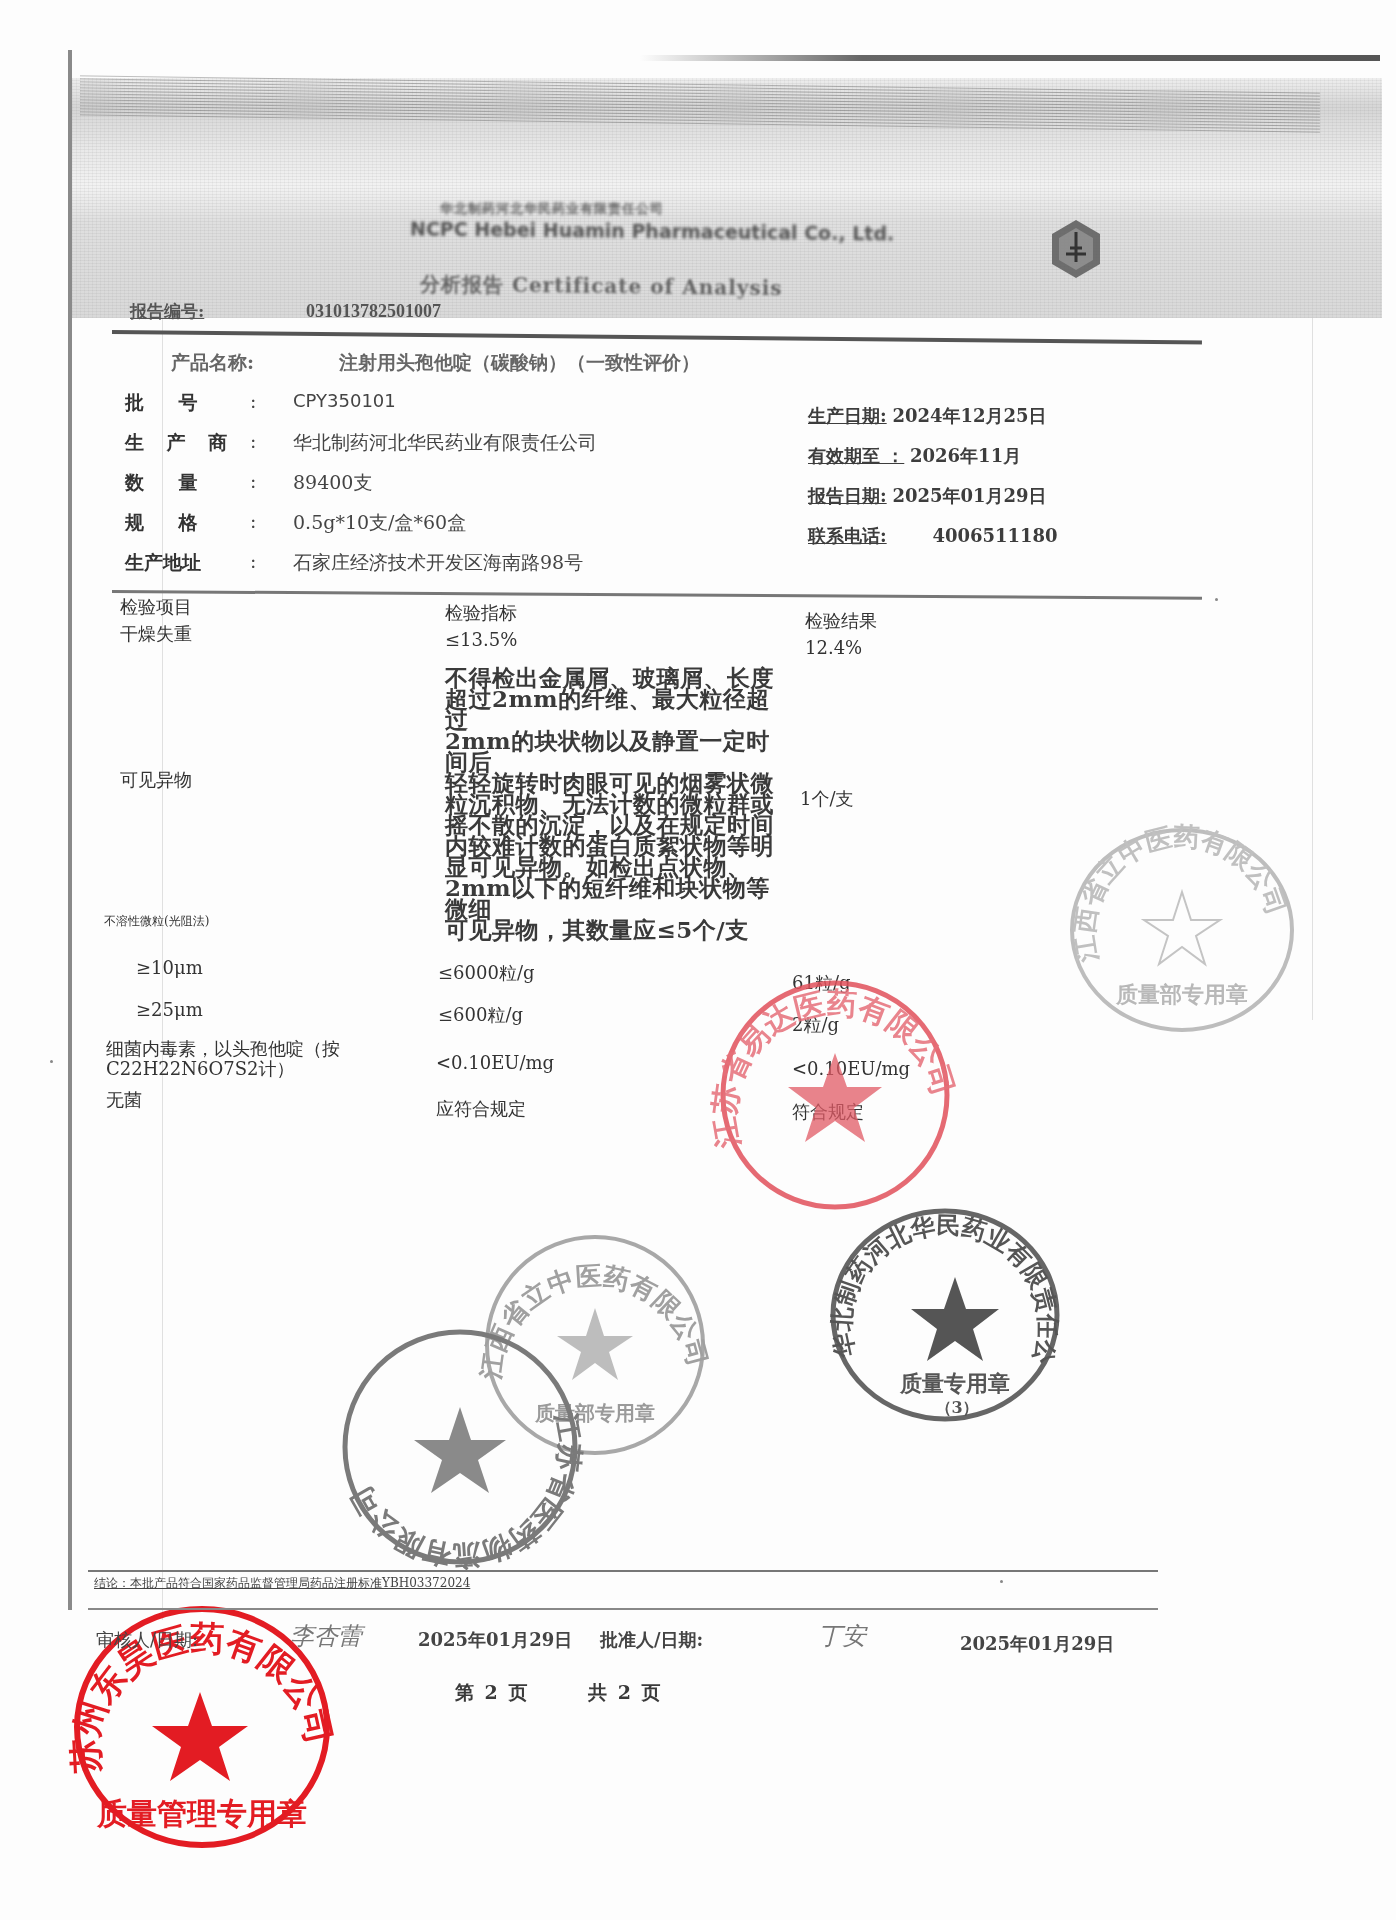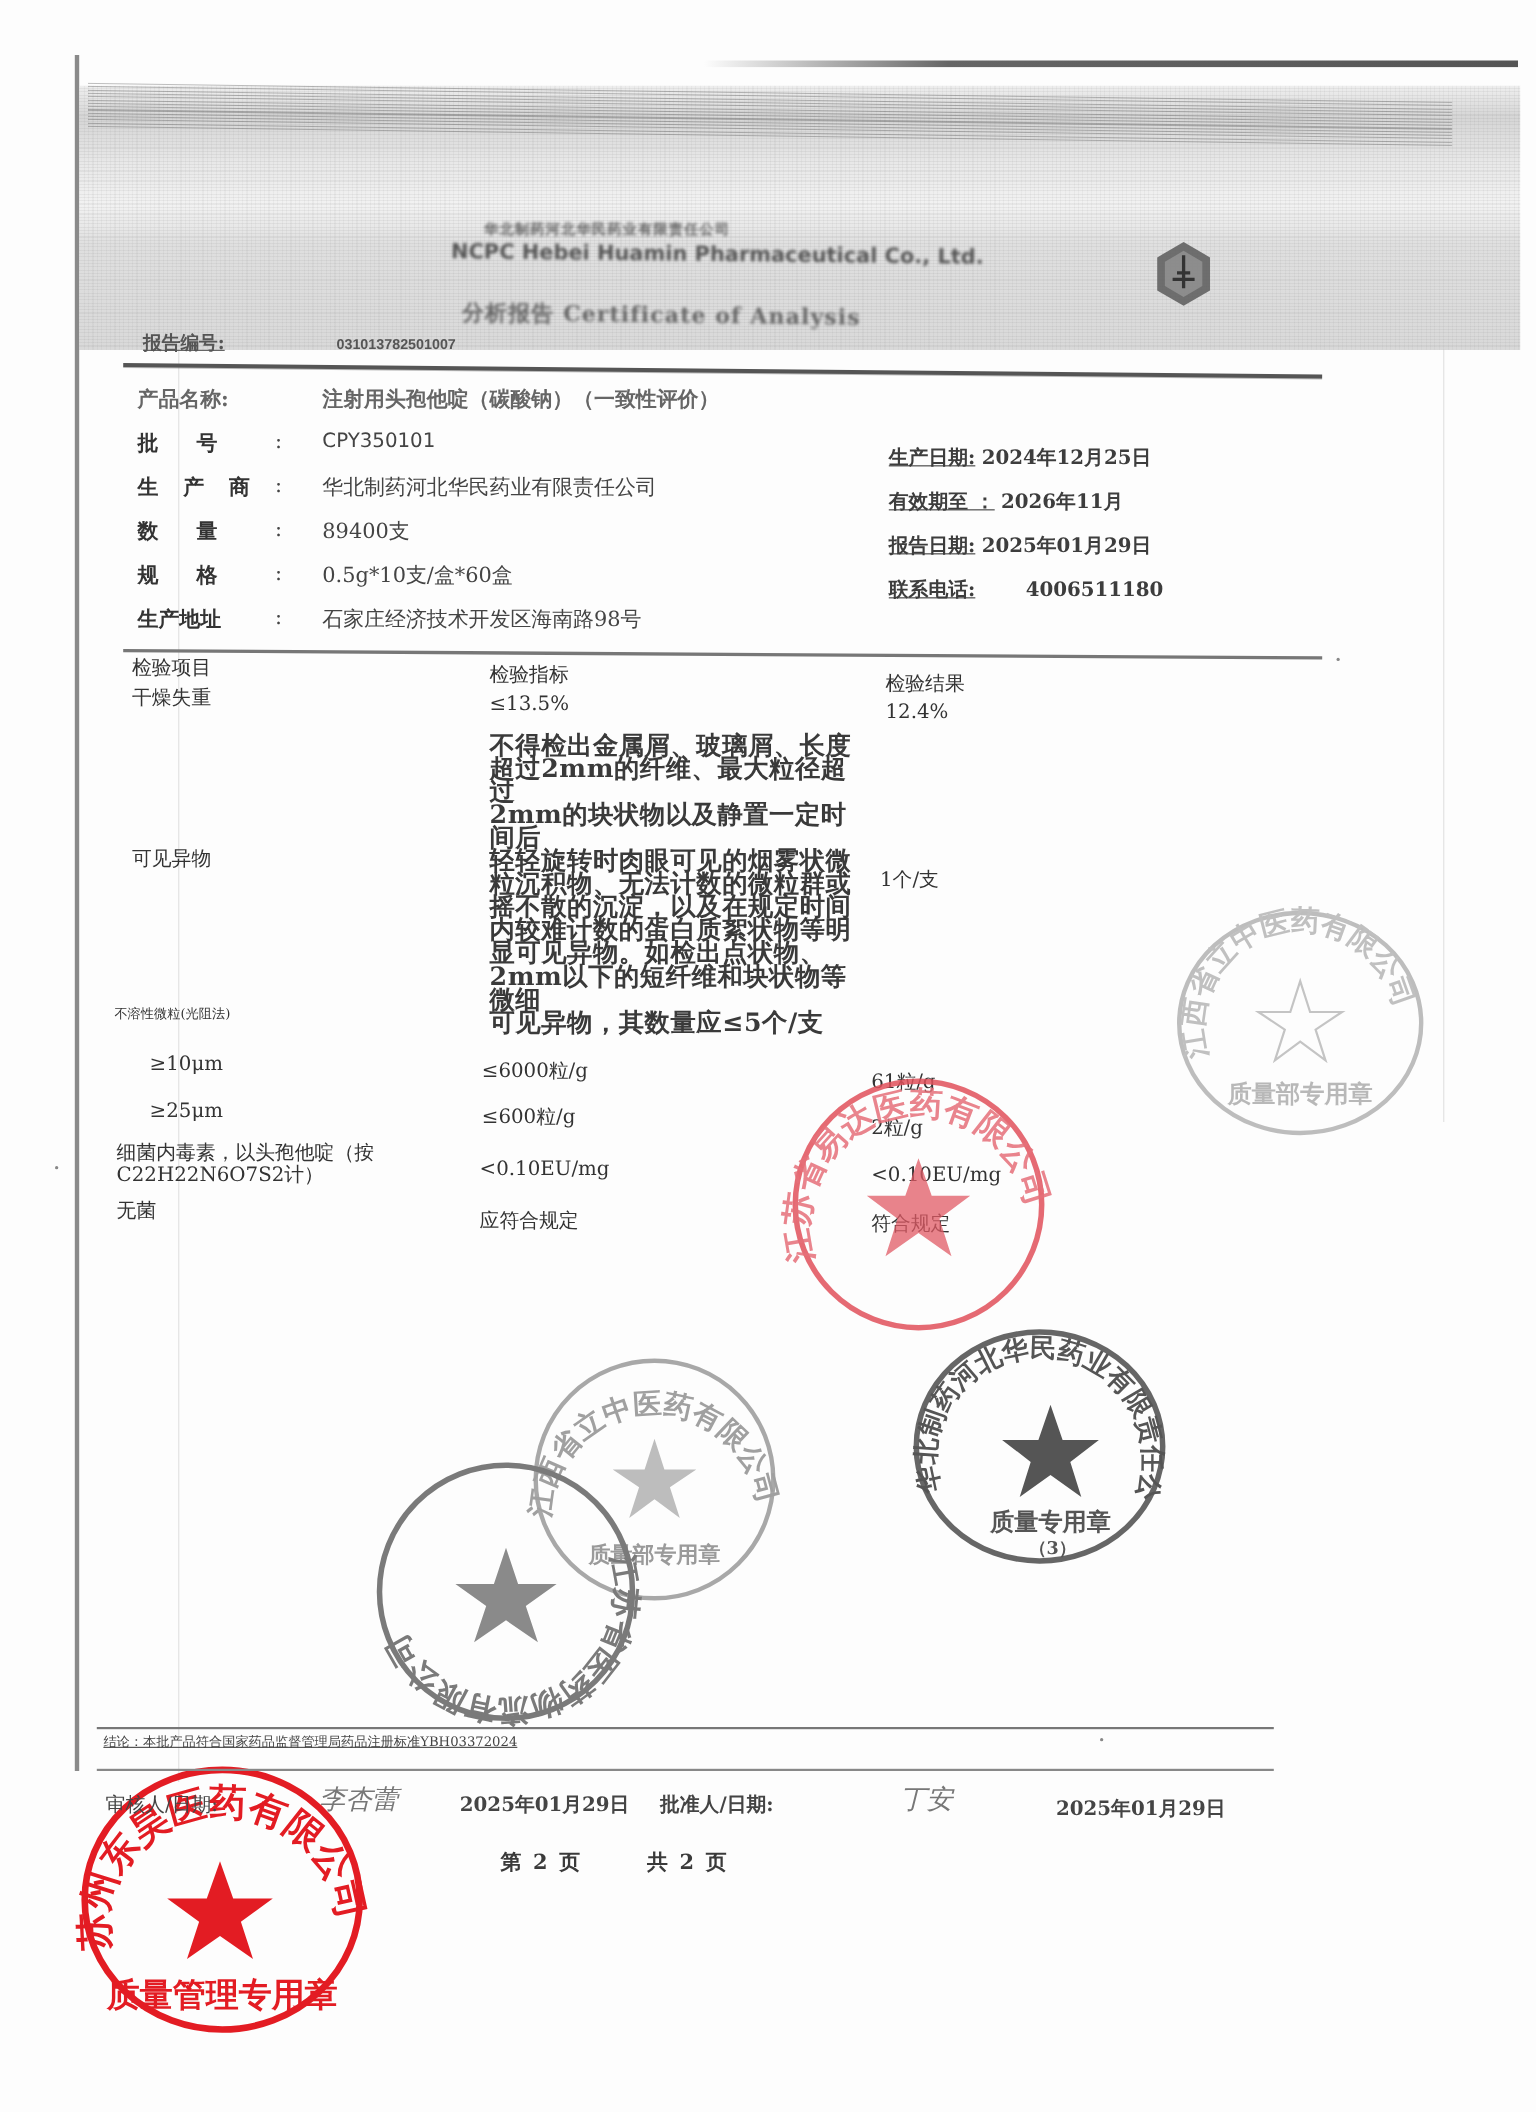--- a/index.html
+++ b/index.html
@@ -26,33 +26,33 @@
   .company-sub { position: absolute; left: 440px; top: 200px; font-family: "DejaVu Sans", sans-serif;
     font-size: 13px; font-weight: bold; color: #444; letter-spacing: 1px; filter: blur(1.4px); opacity: 0.8; }
   .company-en { position: absolute; left: 410px; top: 220px; font-family: "DejaVu Sans", sans-serif;
     font-size: 19px; font-weight: bold; color: #555; filter: blur(1.6px); transform: rotate(0.6deg); }
   .coa-title { position: absolute; left: 420px; top: 273px; font-family: "DejaVu Serif", serif;
     font-size: 20px; font-weight: bold; color: #666; filter: blur(1.3px); transform: rotate(0.7deg); letter-spacing: 1px; }
   .logo { position: absolute; left: 1048px; top: 218px; width: 56px; height: 62px; }
 
   .report-no-row { position: absolute; left: 130px; top: 300px; font-size: 17px; font-weight: bold; color: #555; filter: blur(0.7px); }
   .report-no-row .label { display: inline-block; width: 170px; text-decoration: underline; }
-  .report-no-row .value { font-family: Liberation Sans, sans-serif; font-size: 13px; }
+  .report-no-row .value { font-family: Liberation Serif, serif; font-size: 18px; }
   .report-rule { position: absolute; left: 112px; top: 330px; width: 1090px; height: 4px; background: #555;
     transform: rotate(0.55deg); transform-origin: left; filter: blur(0.6px); }
 
   
   .info { position: absolute; left: 125px; top: 340px; }
   .info-row { position: absolute; left: 0; height: 36px; white-space: nowrap; font-size: 19px; }
   .info-row .k { position: absolute; left: 0; width: 110px; letter-spacing: 14px; color: #333; font-weight: bold; }
   .info-row .k.tight { letter-spacing: 0; }
   .info-row .colon { position: absolute; left: 125px; color: #444; }
   .info-row .v { position: absolute; left: 168px; color: #444; }
   .info-row .v.mono { font-family: "DejaVu Sans", sans-serif; font-size: 18px; }
-  .product .k, .product .v { color: #666; font-weight: bold; filter: blur(0.4px); }
+  .product .k, .product .v { color: #666; font-weight: bold; filter: blur(0.4px); margin-left: 46px; }
 
   .info-right { position: absolute; left: 808px; top: 400px; }
   .info-right .r { position: absolute; left: 0; white-space: nowrap; font-size: 18px; color: #3d3d3d; }
   .info-right .r .rk { font-weight: bold; text-decoration: underline; }
   .info-right .r .rv { font-family: "DejaVu Serif", serif; font-weight: bold; }
 
   .info-rule { position: absolute; left: 112px; top: 590px; width: 1090px; height: 3px; background: #777;
     transform: rotate(0.35deg); transform-origin: left; }
 
   

